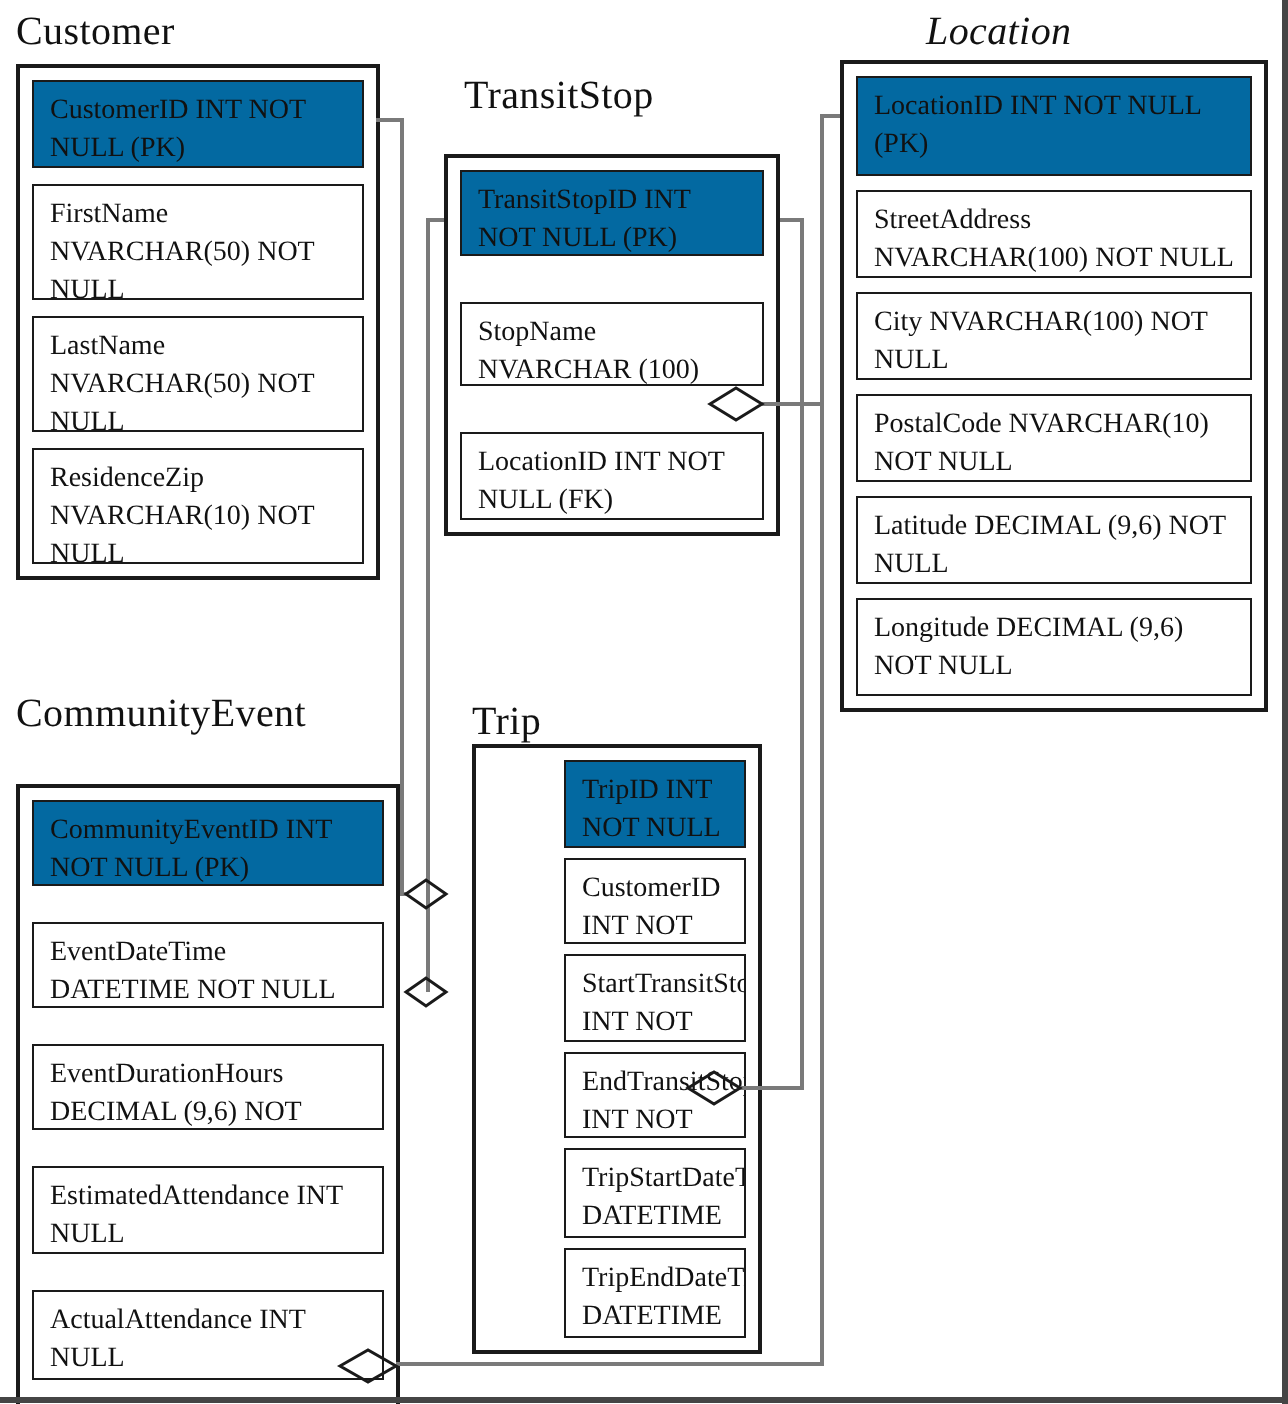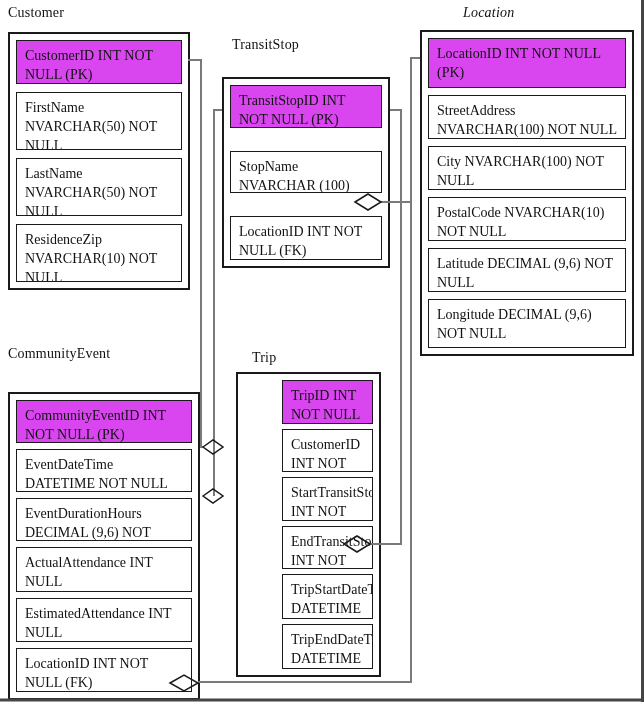--- a/index.html
+++ b/index.html
@@ -6,59 +6,59 @@
   #canvas{
     position:relative;
     width:644px;height:702px;
     background:#ffffff;
     font-family:"Liberation Serif","DejaVu Serif",serif;
     color:#111;
     overflow:hidden;
   }
   .entity-title{
     position:absolute;
-    font-size:14px;
+    font-size:20px;
     letter-spacing:.2px;
     white-space:nowrap;
   }
   .entity-box{
     position:absolute;
     box-sizing:border-box;
     background:#fff;
     border:2px solid #1a1a1a;
     padding:6px;
   }
   .attr-row{
     box-sizing:border-box;
     border:1.5px solid #1a1a1a;
     background:#fff;
     padding:5px 8px 0 8px;
     font-size:14px;
     line-height:19px;
     overflow:hidden;
   }
-  .attr-row.pk{background:#d946ef;}
+  .attr-row.pk{background:#0369a1;}
   
   #b-customer .attr-row{margin-bottom:8px;}
   #b-transitstop .attr-row{margin-bottom:23px;}
   #b-location .attr-row{margin-bottom:7px;}
-  #b-communityevent .attr-row{margin-bottom:6px;}
+  #b-communityevent .attr-row{margin-bottom:18px;}
   #b-trip .attr-row{margin-bottom:5px;}
   .attr-row:last-child{margin-bottom:0 !important;}
 
   
   #t-customer{left:8px;top:5px;}
   #b-customer{left:8px;top:32px;width:182px;}
   #t-transitstop{left:232px;top:37px;}
   #b-transitstop{left:222px;top:77px;width:168px;}
   #t-location{left:463px;top:5px;font-style:italic;}
   #b-location{left:420px;top:30px;width:214px;}
   #t-communityevent{left:8px;top:346px;}
   #b-communityevent{left:8px;top:392px;width:192px;}
-  #t-trip{left:252px;top:350px;}
+  #t-trip{left:236px;top:350px;}
   #b-trip{left:236px;top:372px;width:145px;padding-left:44px;}
 
   #connector-layer{
     position:absolute;left:0;top:0;
     pointer-events:none;
   }
 </style>
 </head>
 <body>
 
@@ -87,22 +87,22 @@
     <div class="attr-row" style="height:44px">PostalCode NVARCHAR(10) NOT NULL</div>
     <div class="attr-row" style="height:44px">Latitude DECIMAL (9,6) NOT NULL</div>
     <div class="attr-row" style="height:49px">Longitude DECIMAL (9,6) NOT NULL</div>
   </div>
 
   <div class="entity-title" id="t-communityevent">CommunityEvent</div>
   <div class="entity-box" id="b-communityevent">
     <div class="attr-row pk" style="height:43px">CommunityEventID INT NOT NULL (PK)</div>
     <div class="attr-row" style="height:43px">EventDateTime DATETIME NOT NULL</div>
     <div class="attr-row" style="height:43px">EventDurationHours DECIMAL (9,6) NOT NULL</div>
+    <div class="attr-row" style="height:44px">EstimatedAttendance INT NULL</div>
     <div class="attr-row" style="height:45px">ActualAttendance INT NULL</div>
-    <div class="attr-row" style="height:44px">EstimatedAttendance INT NULL</div>
     <div class="attr-row" style="height:44px">LocationID INT NOT NULL (FK)</div>
   </div>
 
   <div class="entity-title" id="t-trip">Trip</div>
   <div class="entity-box" id="b-trip">
     <div class="attr-row pk" style="height:44px">TripID INT NOT NULL (PK)</div>
     <div class="attr-row" style="height:43px">CustomerID INT NOT NULL (FK)</div>
     <div class="attr-row" style="height:44px">StartTransitStopID INT NOT NULL (FK)</div>
     <div class="attr-row" style="height:43px">EndTransitStopID INT NOT NULL (FK)</div>
     <div class="attr-row" style="height:45px">TripStartDateTime DATETIME NOT NULL</div>

